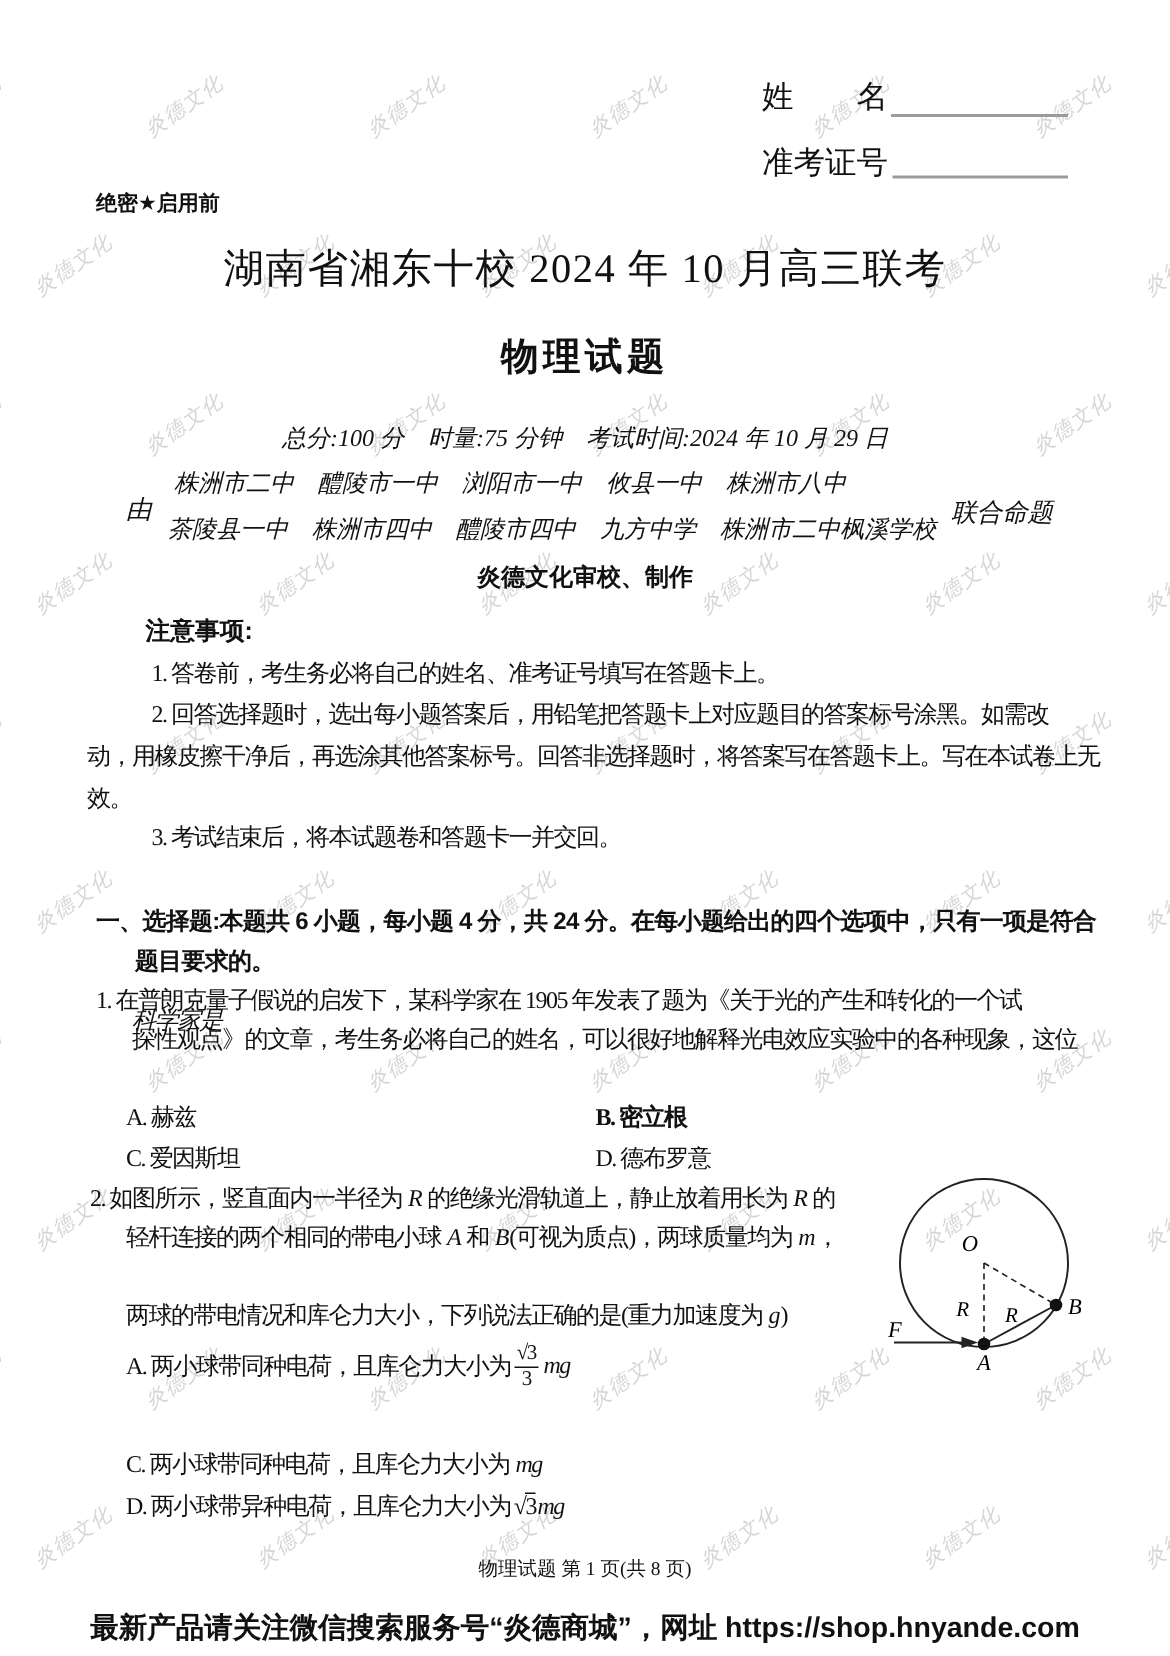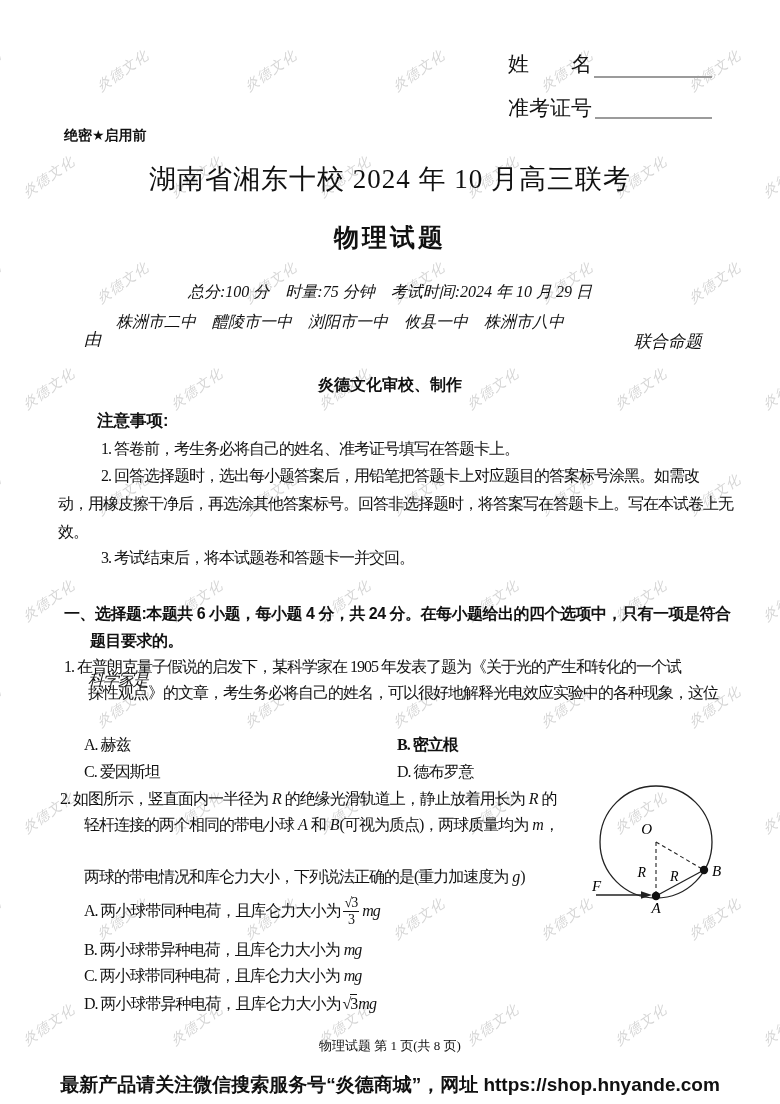--- a/index.html
+++ b/index.html
@@ -117,20 +117,21 @@
 
   <div class="abs hei" style="left:64px; top:127px; font-size:14px;">绝密★启用前</div>
 
   <div class="abs center serif" style="top:161px; font-size:27px; letter-spacing:1px;">湖南省湘东十校 2024 年 10 月高三联考</div>
   <div class="abs center hei" style="top:221px; font-size:25px; letter-spacing:3px;">物理试题</div>
 
   <div class="abs center kai" style="top:282px; font-size:16px;">总分:100 分　时量:75 分钟　考试时间:2024 年 10 月 29 日</div>
 
   <div class="abs kai" style="left:84px; top:328px; font-size:17px;">由</div>
   <div class="abs kai" style="left:116px; top:312px; font-size:16px;">株洲市二中　醴陵市一中　浏阳市一中　攸县一中　株洲市八中</div>
+  <div class="abs kai" style="left:112px; top:343px; font-size:16px;">茶陵县一中　株洲市四中　醴陵市四中　九方中学　株洲市二中枫溪学校</div>
   <div class="abs kai" style="left:634px; top:330px; font-size:17px;">联合命题</div>
 
   <div class="abs center hei" style="top:375px; font-size:16px;">炎德文化审校、制作</div>
 
   <div class="abs hei" style="left:97px; top:410px; font-size:16.5px;">注意事项:</div>
   <div class="abs body-line" style="left:101px; top:439px;">1. 答卷前，考生务必将自己的姓名、准考证号填写在答题卡上。</div>
   <div class="abs body-line" style="left:101px; top:466px;">2. 回答选择题时，选出每小题答案后，用铅笔把答题卡上对应题目的答案标号涂黑。如需改</div>
   <div class="abs body-line" style="left:58px; top:494px;">动，用橡皮擦干净后，再选涂其他答案标号。回答非选择题时，将答案写在答题卡上。写在本试卷上无</div>
   <div class="abs body-line" style="left:58px; top:522px;">效。</div>
   <div class="abs body-line" style="left:101px; top:548px;">3. 考试结束后，将本试题卷和答题卡一并交回。</div>
@@ -147,21 +148,20 @@
   <div class="abs body-line" style="left:397px; top:762px;">D. 德布罗意</div>
 
   <div class="abs body-line" style="left:60px; top:789px;">2. 如图所示，竖直面内一半径为 <span class="var">R</span> 的绝缘光滑轨道上，静止放着用长为 <span class="var">R</span> 的</div>
   <div class="abs body-line" style="left:84px; top:815px;">轻杆连接的两个相同的带电小球 <span class="var">A</span> 和 <span class="var">B</span>(可视为质点)，两球质量均为 <span class="var">m</span>，</div>
   <div class="abs body-line" style="left:84px; top:867px;">两球的带电情况和库仑力大小，下列说法正确的是(重力加速度为 <span class="var">g</span>)</div>
 
   <div class="abs body-line optA" style="left:84px; top:893px;">A. 两小球带同种电荷，且库仑力大小为<span class="frac">
         <span class="num">√3</span>
         <span class="den">3</span>
       </span><span class="var">mg</span></div>
-  <div class="abs body-line" style="left:84px; top:940px;">B. 两小球带异种电荷，且库仑力大小为 <span class="var">mg</span></div>
   <div class="abs body-line" style="left:84px; top:966px;">C. 两小球带同种电荷，且库仑力大小为 <span class="var">mg</span></div>
   <div class="abs body-line" style="left:84px; top:994px;">D. 两小球带异种电荷，且库仑力大小为<span class="sqrt">√<span class="rad">3</span></span><span class="var">mg</span></div>
 
   <svg class="abs" style="left:584px; top:776px;" width="178" height="150" viewBox="0 0 178 150">
     <circle cx="72" cy="66" r="56" fill="none" stroke="#222" stroke-width="1.3"></circle>
     <line x1="72" y1="66" x2="72" y2="120" stroke="#222" stroke-width="1.1" stroke-dasharray="4,3"></line>
     <line x1="72" y1="66" x2="120" y2="94" stroke="#222" stroke-width="1.1" stroke-dasharray="4,3"></line>
     <line x1="72" y1="120" x2="120" y2="94" stroke="#222" stroke-width="1.3"></line>
     <line x1="12" y1="119" x2="58" y2="119" stroke="#222" stroke-width="1.3"></line>
     <polygon points="68,119 57,115.2 57,122.8" fill="#222"></polygon>

